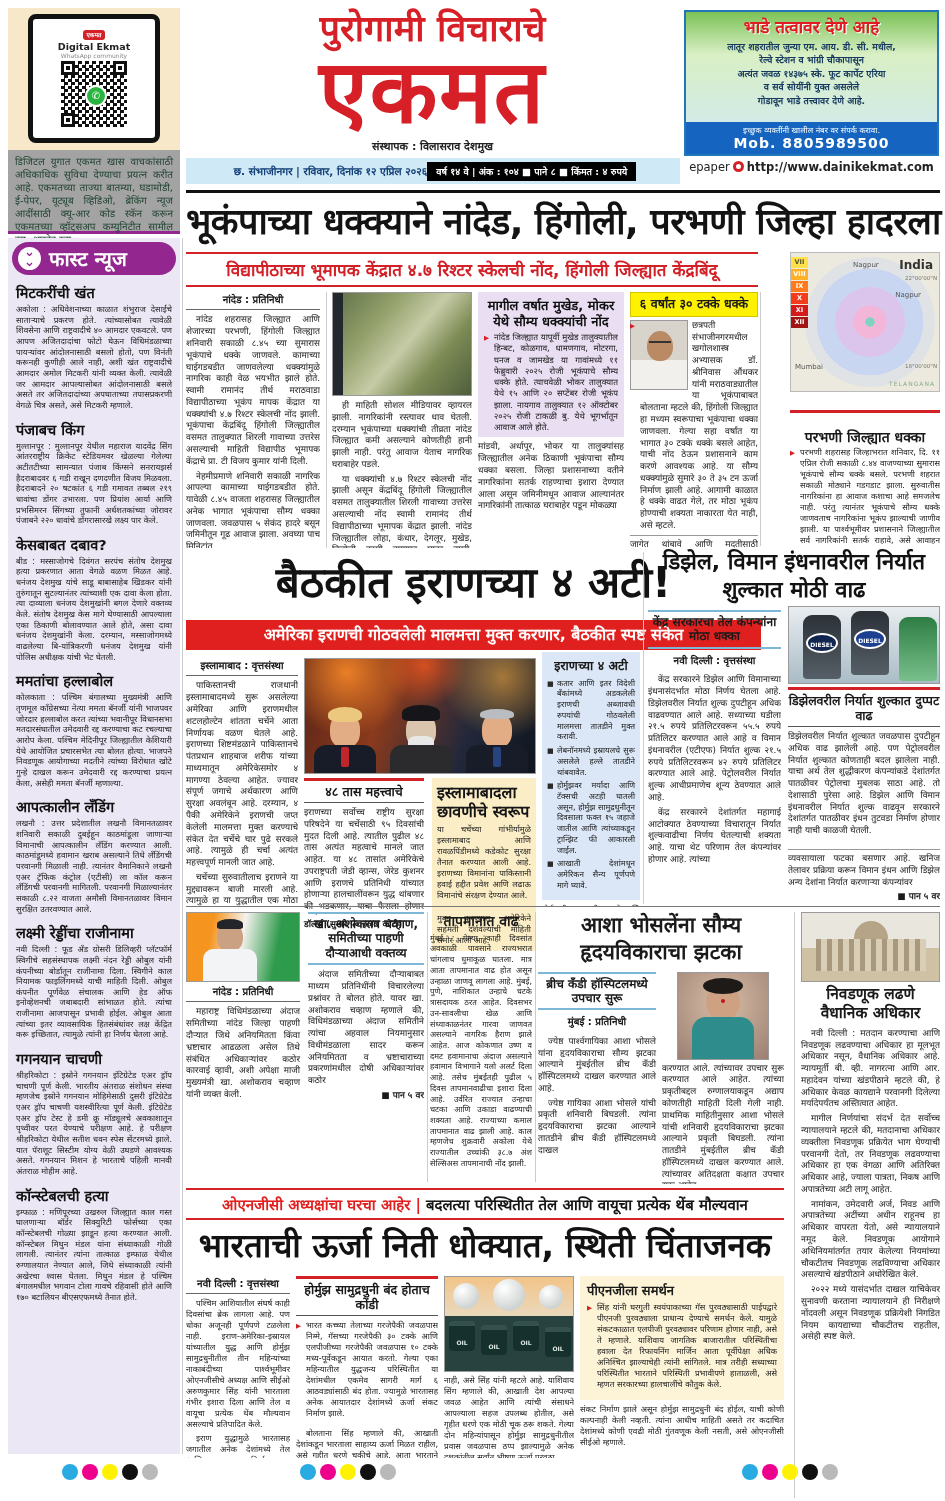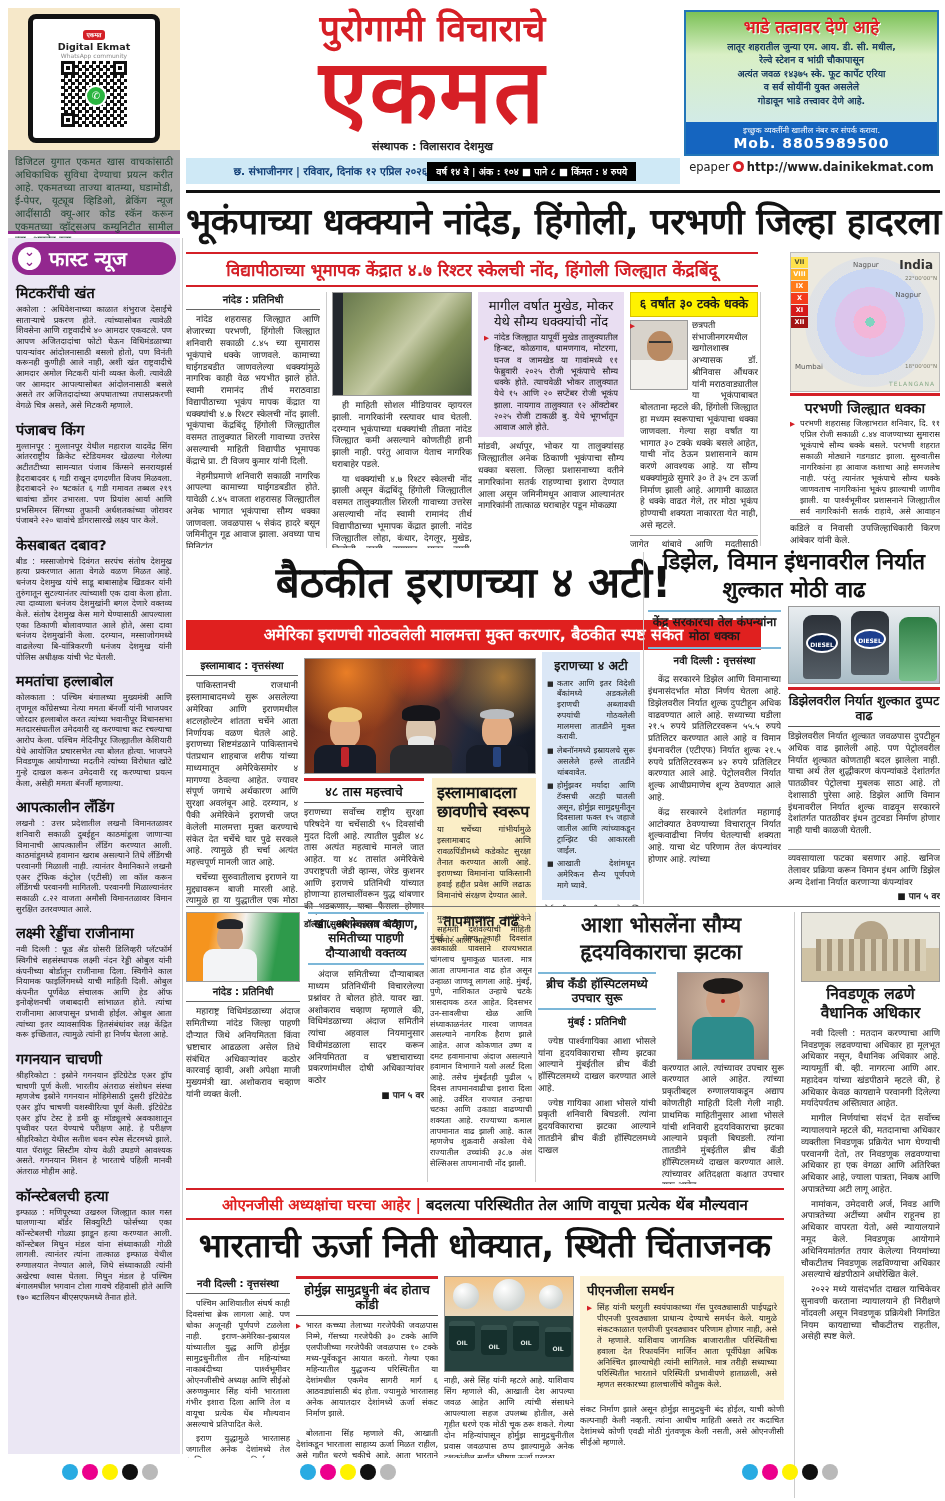--- a/index.html
+++ b/index.html
@@ -62,38 +62,38 @@
   .lead-headline{left:186px;top:196px;width:754px;font-size:36px;font-weight:bold;color:#131313;white-space:nowrap;letter-spacing:-0.5px;}
   .lead-sub{left:186px;top:252px;width:572px;border-top:2px solid #d42027;border-bottom:2px solid #d42027;
             color:#d42027;font-weight:bold;font-size:17px;text-align:center;padding:4px 0;}
   .colA{left:186px;top:292px;width:134px;height:256px;}
   .colB{left:326px;top:292px;width:146px;height:256px;border-left:1px solid #ccc;padding-left:5px;box-sizing:border-box;}
   .colC{left:478px;top:292px;width:146px;height:256px;}
   .colD{left:630px;top:292px;width:128px;height:256px;}
   .sat{width:100%;height:104px;background:linear-gradient(130deg,#5f7048,#93a06b 30%,#c6cba6 52%,#7d8b55 72%,#4f5e3c);margin-bottom:4px;}
   .sat::before{content:"";position:absolute;left:0;top:0;bottom:0;width:10px;background:#23282e;}
   .lavbox{background:#e9def2;padding:6px 6px 4px;margin-bottom:4px;}
-  .lavbox .t{font-weight:normal;font-size:13px;line-height:1.2;text-align:center;color:#111;margin-bottom:3px;}
+  .lavbox .t{font-weight:bold;font-size:13px;line-height:1.2;text-align:center;color:#111;margin-bottom:3px;}
   .ytitle{background:#fff200;font-weight:bold;font-size:12.5px;text-align:center;padding:3px 2px;border:1px solid #d8c200;margin-bottom:3px;}
   .expert-ph{float:left;width:58px;height:70px;margin:0 4px 2px 0;background:linear-gradient(180deg,#d8d3cb 58%,#f2f0ec 58%);}
   .expert-ph .hd{position:absolute;left:16px;top:10px;width:26px;height:30px;border-radius:50% 50% 45% 45%;background:#b98a63;}
   .expert-ph .gl{position:absolute;left:18px;top:20px;width:22px;height:5px;border-top:2px solid #333;}
   .map-col{left:790px;top:252px;width:150px;height:296px;}
   .imap{width:150px;height:140px;background:#ece9df;position:relative;overflow:hidden;border:1px solid #bbb;box-sizing:border-box;}
   .epi{position:absolute;left:14px;top:4px;width:130px;height:130px;border-radius:50%;
        background:radial-gradient(circle,#7fd4c0 0 5%,#f3b6d8 5% 18%,#dcc5ec 18% 38%,#c9d6f2 38% 58%,rgba(201,214,242,.35) 58% 74%,transparent 74%);}
   .mscale{position:absolute;left:0;top:4px;width:17px;}
   .mscale div{height:11px;margin-bottom:1px;color:#fff;font-size:6.5px;font-weight:bold;text-align:center;line-height:11px;}
   .s0{background:#ffe24b;color:#553 !important;} .s1{background:#ffb027;} .s2{background:#ff7a1a;}
   .s3{background:#f43b1c;} .s4{background:#d51a1a;} .s5{background:#a31414;}
   .ml{position:absolute;font-size:7px;color:#555;}
   .ml-india{right:6px;top:4px;font-size:12px;font-weight:bold;color:#333;}
   .ml-0{left:62px;top:8px;} .ml-1{right:18px;top:38px;} .ml-2{left:4px;top:110px;} .ml-3{right:4px;bottom:3px;letter-spacing:1px;font-size:6px;color:#8a8;}
   .mcoord{position:absolute;right:2px;font-size:5.5px;color:#776;}
-  .map-title{font-weight:bold;font-size:14px;text-align:center;border-top:3px solid #d42027;padding-top:3px;margin-top:1px;}
+  .map-title{font-weight:bold;font-size:14px;text-align:center;border-top:3px solid #d42027;padding-top:15px;margin-top:18px;}
   .map-tail{border-top:1px solid #888;margin-top:3px;padding-top:3px;}
   
   .iran-headline{left:186px;top:552px;width:575px;font-size:42px;font-weight:bold;text-align:center;white-space:nowrap;color:#121212;}
   .iran-strap{left:186px;top:620px;width:575px;height:30px;background:#e0201f;color:#fff;font-weight:bold;font-size:16px;text-align:center;line-height:30px;}
   .icolA{left:186px;top:658px;width:112px;height:248px;}
   .icolB{left:304px;top:658px;width:232px;height:248px;}
   .icolC{left:542px;top:652px;width:98px;height:254px;}
   .pl{width:232px;height:116px;background:linear-gradient(110deg,#5a2317,#8a3a1d 35%,#22283a 70%,#10151f);margin-bottom:4px;}
   .flames{position:absolute;inset:0;background:
      radial-gradient(circle at 18% 12%,rgba(255,140,40,.85),transparent 30%),

